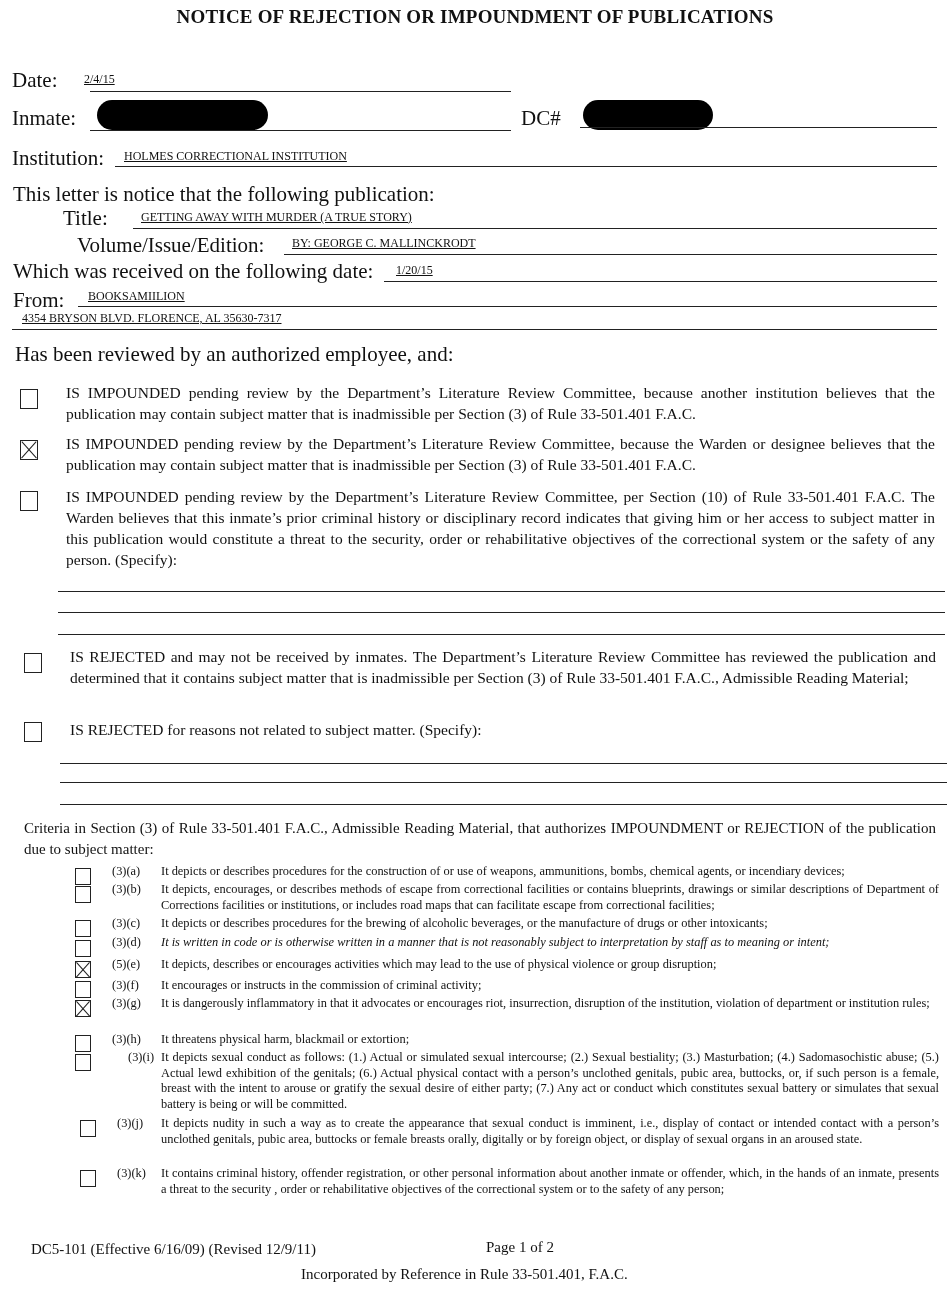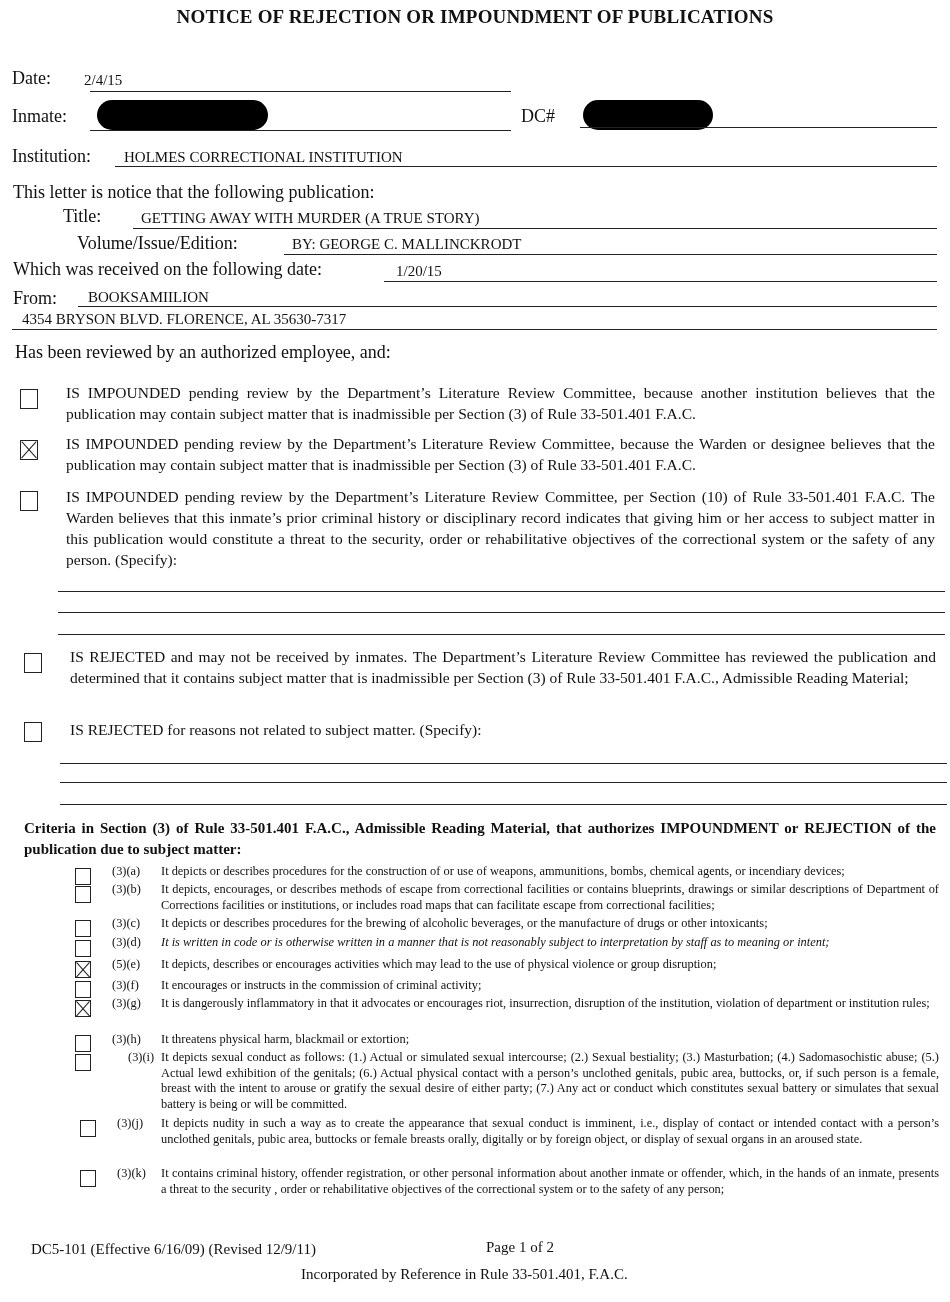--- a/index.html
+++ b/index.html
@@ -1,20 +1,20 @@
 <!DOCTYPE html>
 <html><head>
 <meta charset="utf-8">
 <style>
   html,body{margin:0;padding:0;background:#fff;}
   body{width:950px;height:1302px;position:relative;overflow:hidden;font-family:"Liberation Serif","DejaVu Serif",serif;color:#111;}
   .abs{position:absolute;}
   .title{top:6px;left:0;width:950px;text-align:center;font-size:19px;font-weight:bold;letter-spacing:0.2px;}
-  .lbl{font-size:18px;white-space:nowrap;}
-  .val{font-size:15px;white-space:nowrap;}
+  .lbl{font-size:21px;white-space:nowrap;}
+  .val{font-size:12px;white-space:nowrap;text-decoration:underline;}
   .line{position:absolute;height:0;border-top:1.5px solid #222;}
   .redact{position:absolute;background:#000;border-radius:16px;}
   .cb{position:absolute;width:18px;height:20px;border:1.6px solid #222;box-sizing:border-box;background:#fff;}
   .cb.sm{width:16px;height:17px;}
   .cb.checked::before,.cb.checked::after{content:"";position:absolute;left:50%;top:50%;width:22px;height:1.4px;background:#222;}
   .cb.checked::before{transform:translate(-50%,-50%) rotate(48deg);}
   .cb.checked::after{transform:translate(-50%,-50%) rotate(-48deg);}
   .cb.sm.checked::before,.cb.sm.checked::after{width:20px;}
   .para{font-size:15.5px;line-height:21px;text-align:justify;}
   .crit{font-size:12.4px;line-height:15.6px;text-align:justify;}
@@ -80,21 +80,21 @@
 <div class="cb" id="cb-a3" style="top:653px;left:24px;"></div>
 <div class="abs para" style="top:646px;left:70px;width:866px;">IS REJECTED and may not be received by inmates.  The Department’s Literature Review Committee has reviewed the publication and determined that it contains subject matter that is inadmissible per Section (3) of Rule 33-501.401 F.A.C., Admissible Reading Material;</div>
 
 <div class="cb" id="cb-a4" style="top:722px;left:24px;"></div>
 <div class="abs para" style="top:719px;left:70px;width:866px;">IS REJECTED for reasons not related to subject matter.  (Specify):</div>
 
 <div class="line" style="top:763px;left:60px;width:887px;"></div>
 <div class="line" style="top:782px;left:60px;width:887px;"></div>
 <div class="line" style="top:804px;left:60px;width:887px;"></div>
 
-<div class="abs para" style="top:818px;left:24px;width:912px;font-size:15px;font-weight:bold;">Criteria in Section (3) of Rule 33-501.401 F.A.C., Admissible Reading Material, that authorizes IMPOUNDMENT or REJECTION of the publication due to subject matter:</div>
+<div class="abs para" style="top:818px;left:24px;width:912px;font-size:15px;">Criteria in Section (3) of Rule 33-501.401 F.A.C., Admissible Reading Material, that authorizes IMPOUNDMENT or REJECTION of the publication due to subject matter:</div>
 
 <div id="criteria-list">
     <div class="cb sm" style="top: 868px; left: 75px;"></div>
     <div class="abs code" style="top: 864px; left: 112px;">(3)(a)</div>
     <div class="abs crit" style="top: 864px; left: 161px; width: 778px;">It depicts or describes procedures for the construction of or use of weapons, ammunitions, bombs, chemical agents, or incendiary devices;</div>
     <div class="cb sm" style="top: 886px; left: 75px;"></div>
     <div class="abs code" style="top: 882px; left: 112px;">(3)(b)</div>
     <div class="abs crit" style="top: 882px; left: 161px; width: 778px;">It depicts, encourages, or describes methods of escape from correctional facilities or contains blueprints, drawings or similar descriptions of Department of Corrections facilities or institutions, or includes road maps that can facilitate escape from correctional facilities;</div>
     <div class="cb sm" style="top: 920px; left: 75px;"></div>
     <div class="abs code" style="top: 916px; left: 112px;">(3)(c)</div>

